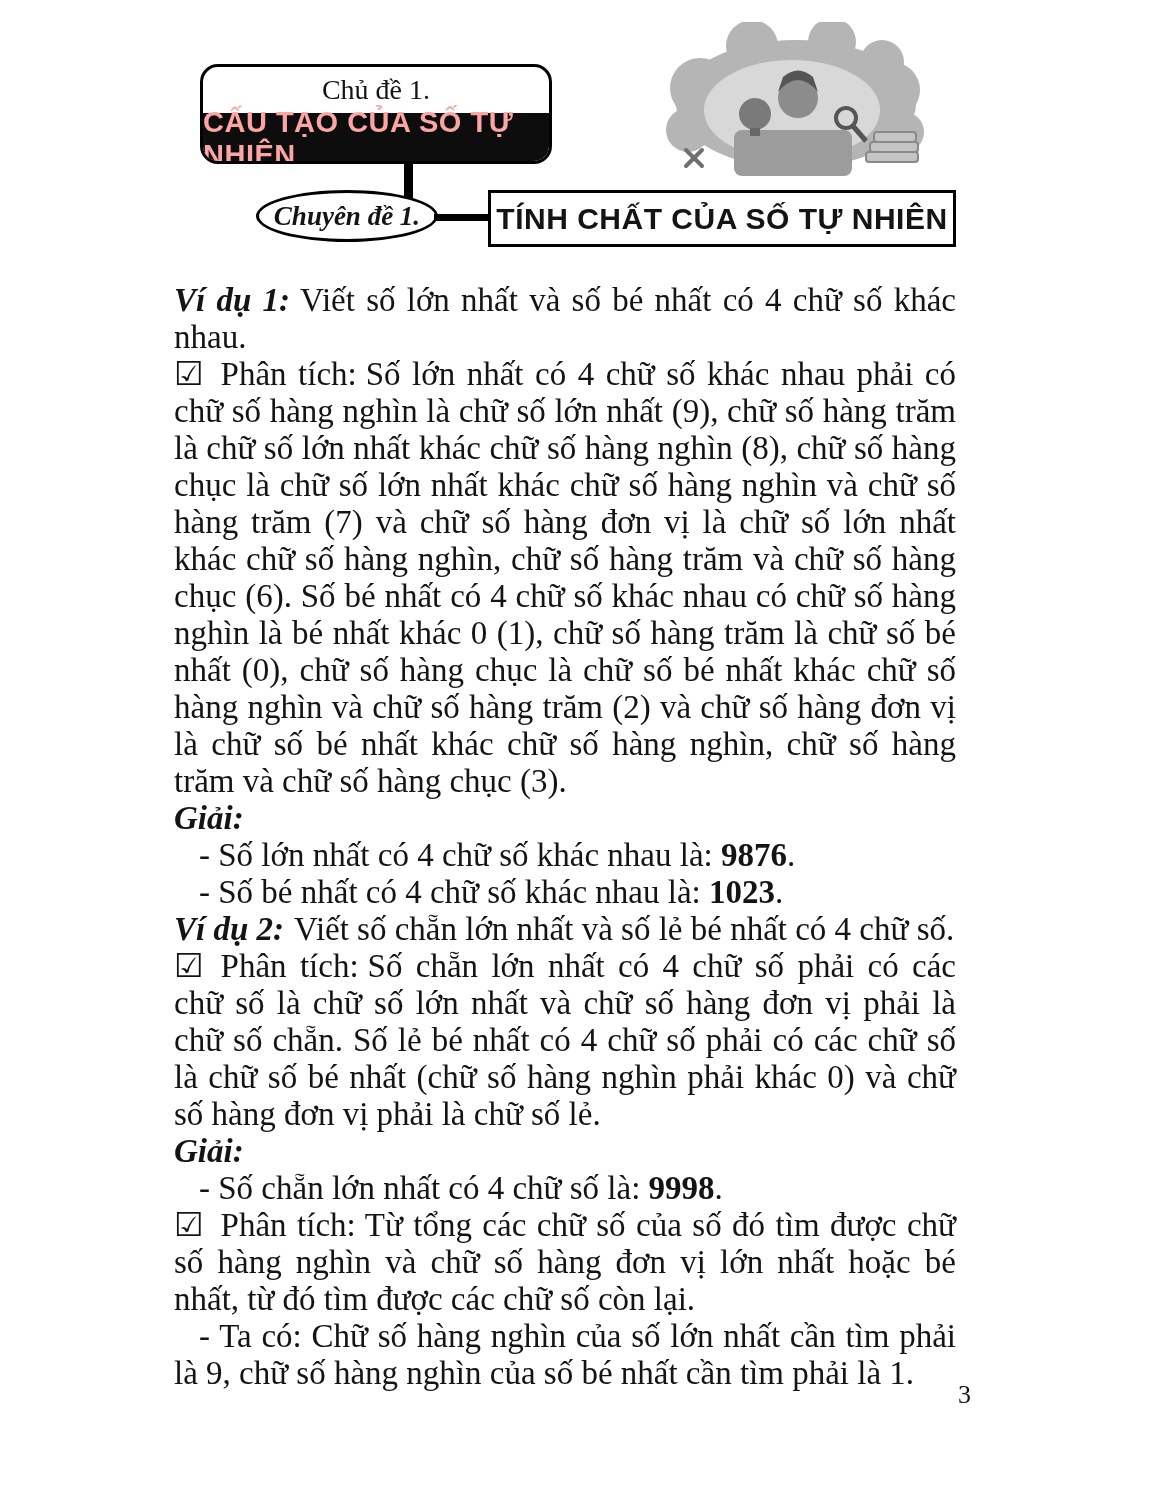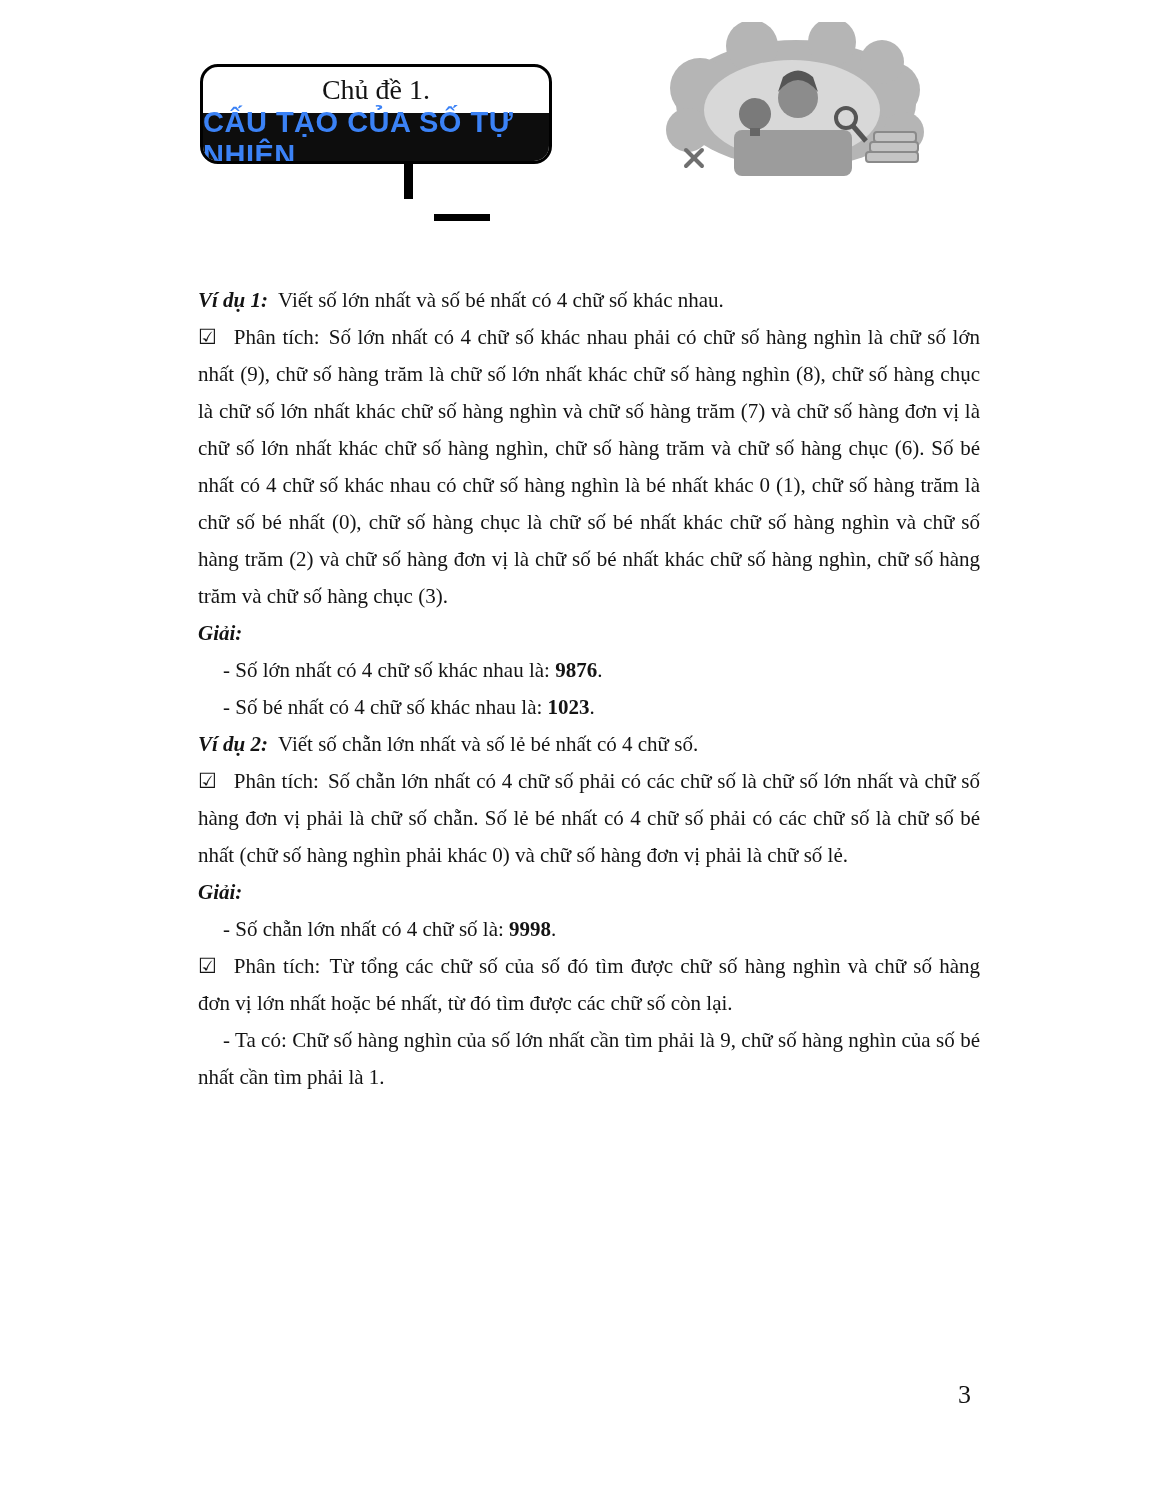--- a/index.html
+++ b/index.html
@@ -13,21 +13,21 @@
   
   .topic-box {
     position:absolute; left:200px; top:64px; width:352px; height:100px;
     border:3.5px solid #000; border-radius:18px; background:#fff; overflow:hidden;
   }
   .topic-label {
     height:46px; display:flex; align-items:center; justify-content:center;
     font-size:28px;
   }
   .topic-title {
-    height:51px; background:#0d0d0d; color:#3b82f6;
+    height:51px; background:#0d0d0d; color:#fca5a5;
     display:flex; align-items:center; justify-content:center;
     font-family:"Liberation Sans", sans-serif; font-weight:bold;
     font-size:29px; letter-spacing:.5px;
   }
   .v-connector { position:absolute; left:404px; top:161px; width:9px; height:38px; background:#000; }
   .subtopic-ellipse {
     position:absolute; left:256px; top:190px; width:182px; height:52px;
     border:3.5px solid #000; border-radius:50%; background:#fff;
     display:flex; align-items:center; justify-content:center;
     font-size:27px; font-weight:bold; font-style:italic;
@@ -37,22 +37,22 @@
     position:absolute; left:488px; top:190px; width:468px; height:57px;
     border:3px solid #000; background:#fff;
     display:flex; align-items:center; justify-content:center;
     font-family:"Liberation Sans", sans-serif; font-weight:bold;
     font-size:30px; letter-spacing:.5px;
   }
   .illustration { position:absolute; left:660px; top:22px; width:272px; height:170px; }
 
   
   .content {
-    position:absolute; left:198px; top:282px; width:782px;
-    font-size:21px; line-height:37px; text-align:justify;
+    position:absolute; left:174px; top:282px; width:782px;
+    font-size:33px; line-height:37px; text-align:justify;
   }
   .content p { margin:0; }
   .statement { margin-top:15px; }
   .statement.first { margin-top:0; }
   .exlabel { font-style:italic; font-weight:bold; margin-right:10px; }
   .check { margin-right:9px; }
   .alabel { margin-right:9px;margin-left:8px; }
   .analysis { margin-top:4px; }
   .giai { text-align:left; font-weight:bold; font-style:italic; margin:8px 0 5px; }
   .sol { text-indent:25px; }
@@ -64,21 +64,27 @@
 </head>
 <body>
 
 <div class="page">
 
   <div class="topic-box">
     <div class="topic-label">Chủ đề 1.</div>
     <div class="topic-title">CẤU TẠO CỦA SỐ TỰ NHIÊN</div>
   </div>
   <div class="v-connector"></div>
+  <div class="subtopic-ellipse">
+    <span>Chuyên đề 1.</span>
+  </div>
   <div class="h-connector"></div>
+  <div class="subtopic-box">
+    <span>TÍNH CHẤT CỦA SỐ TỰ NHIÊN</span>
+  </div>
 
   <svg class="illustration" viewBox="0 0 272 170">
     <g fill="#b5b5b5">
       <ellipse cx="136" cy="82" rx="120" ry="64"></ellipse>
       <circle cx="40" cy="66" r="30"></circle>
       <circle cx="232" cy="68" r="28"></circle>
       <circle cx="92" cy="24" r="26"></circle>
       <circle cx="172" cy="20" r="24"></circle>
       <circle cx="222" cy="40" r="22"></circle>
       <circle cx="28" cy="108" r="22"></circle>

